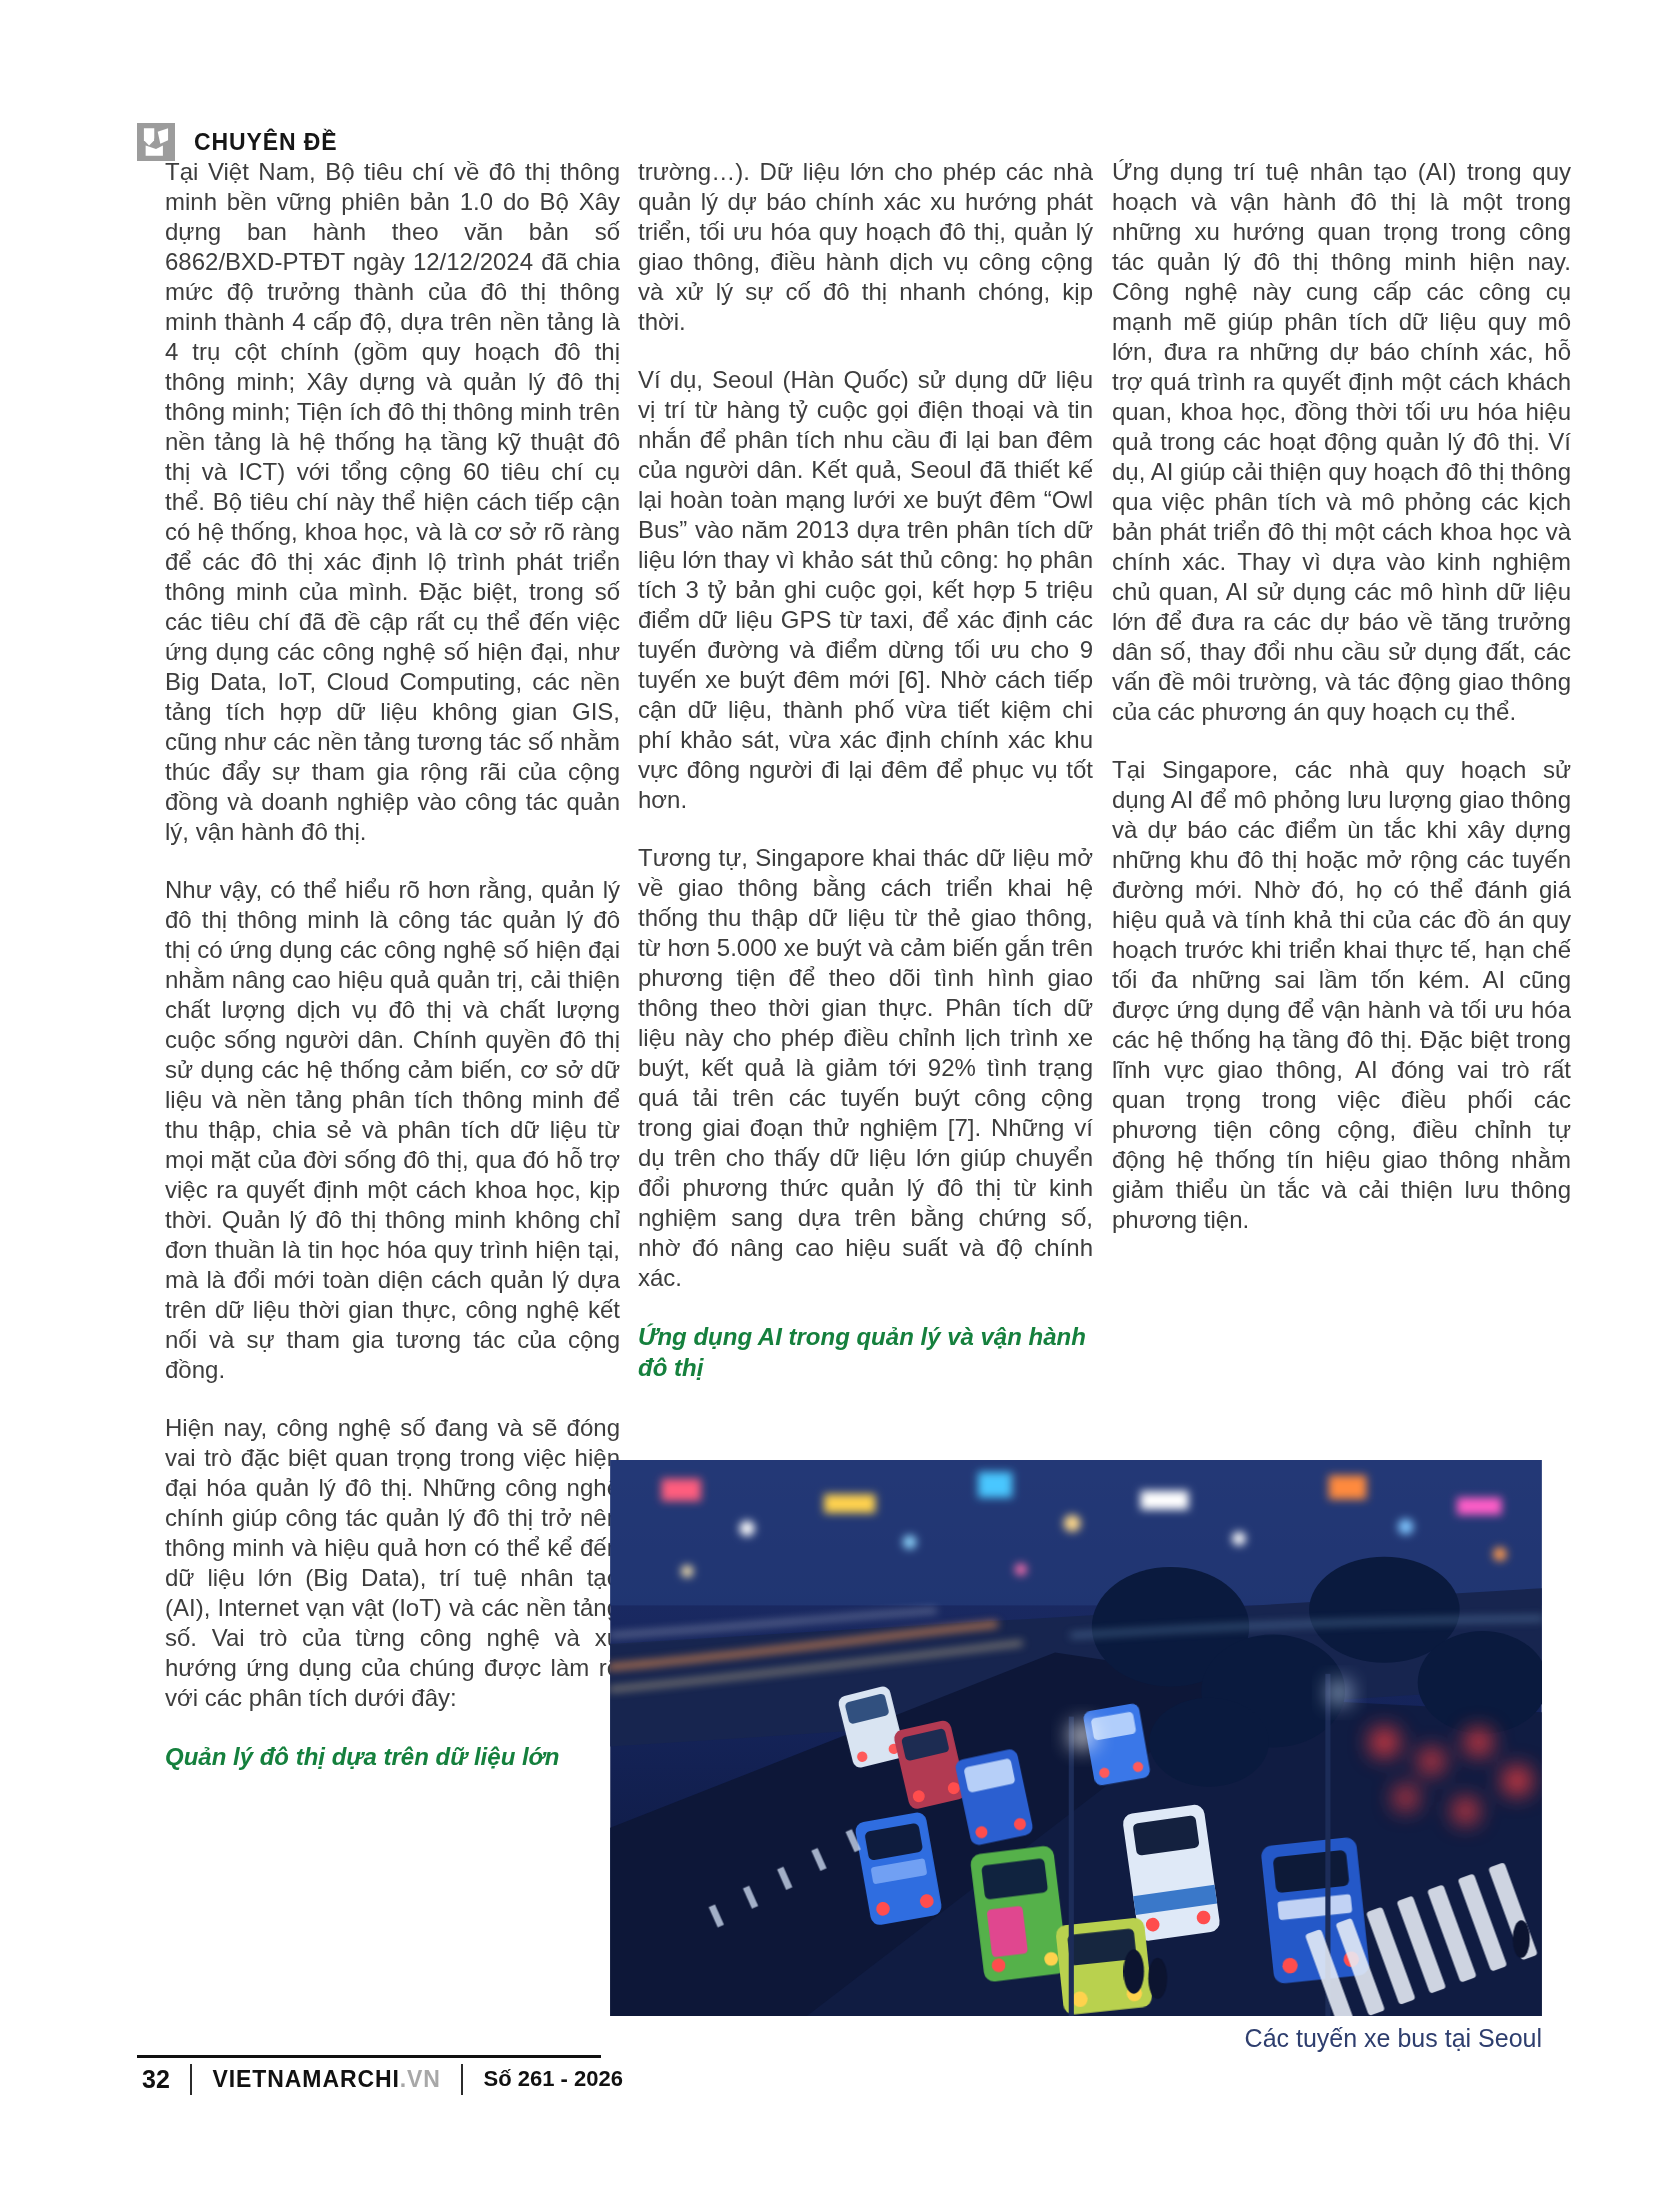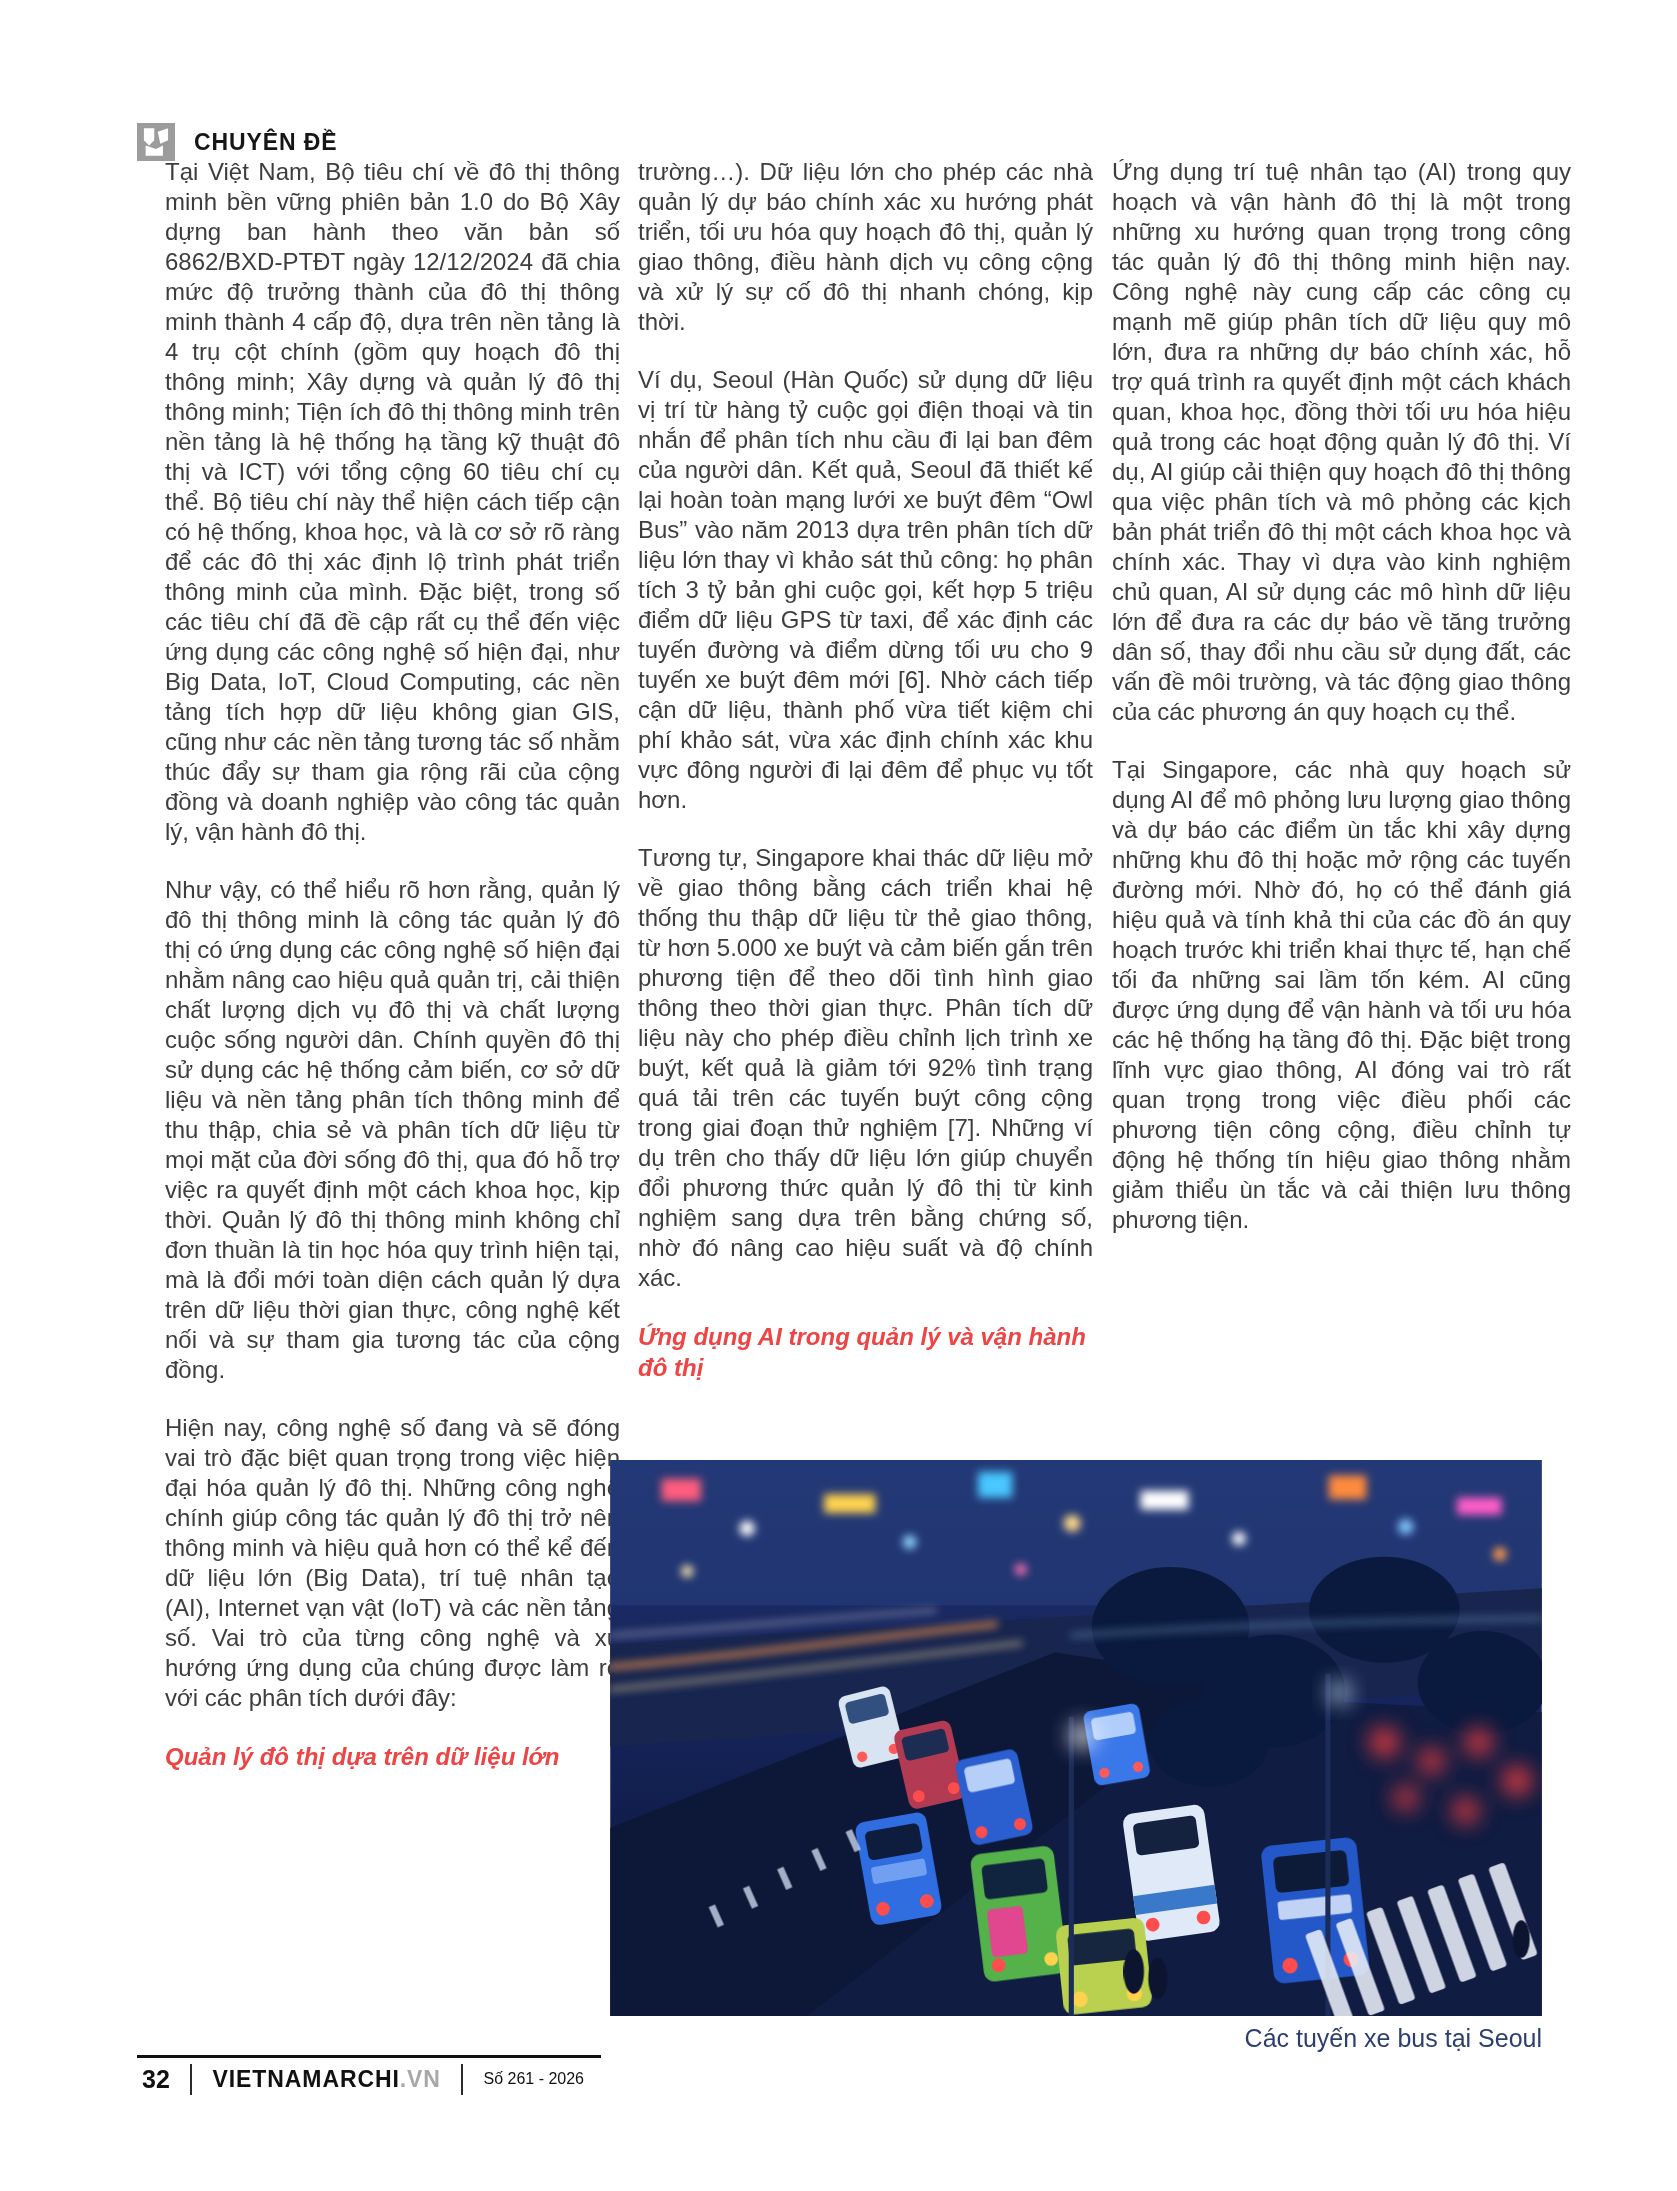--- a/index.html
+++ b/index.html
@@ -12,36 +12,36 @@
   .section-label{font-size:23px;font-weight:700;color:#161616;letter-spacing:0.9px;}
 
   
   .col{position:absolute;top:157px;width:455px;font-size:24px;line-height:30px;
        color:#3d3d3d;text-align:justify;margin-left:28px;}
   .col p{margin:0 0 28px 0;}
   .col-1{left:137px;height:1871px;overflow:hidden;}
   .col-2{left:610px;height:1274px;overflow:hidden;}
   .col-3{left:1084px;width:459px;height:1274px;overflow:hidden;}
   .subhead{font-size:24px;line-height:31px;font-weight:700;font-style:italic;
-           color:#ef4444;margin:0 0 28px 0;text-align:left;}
+           color:#15803d;margin:0 0 28px 0;text-align:left;}
 
   
   .photo{position:absolute;left:610px;top:1460px;width:932px;height:556px;overflow:hidden;}
   .photo svg{display:block;}
   .photo-caption{position:absolute;left:610px;top:2024px;width:932px;text-align:right;
                  font-size:25px;color:#2e3e6e;}
 
   
   .footer-rule{position:absolute;left:137px;top:2055px;width:464px;height:3.4px;background:#101010;}
   .page-footer{position:absolute;left:137px;top:2063px;display:flex;align-items:center;color:#111;}
   .pg-number{font-weight:700;font-size:25px;padding:1.7px 20.5px 1.7px 5.1px;}
   .footer-divider{width:1.7px;height:31px;background:#2b2b2b;}
   .brand{font-weight:700;font-size:23px;letter-spacing:0.9px;padding:1.7px 20.5px;}
   .brand-suffix{color:#a8a8a8;font-weight:700;text-align:center;}
-  .issue{font-weight:400;font-size:16px;padding:1.7px 5.1px 1.7px 20.5px;}
+  .issue{font-weight:700;font-size:22px;padding:1.7px 5.1px 1.7px 20.5px;}
 </style>
 </head>
 <body>
 
 <div class="page">
 
   <div class="page-header">
     <span>
       <svg class="logo" viewBox="0 0 44 44" aria-hidden="true">
         <rect width="44" height="44" fill="#9c9c9c"></rect>

